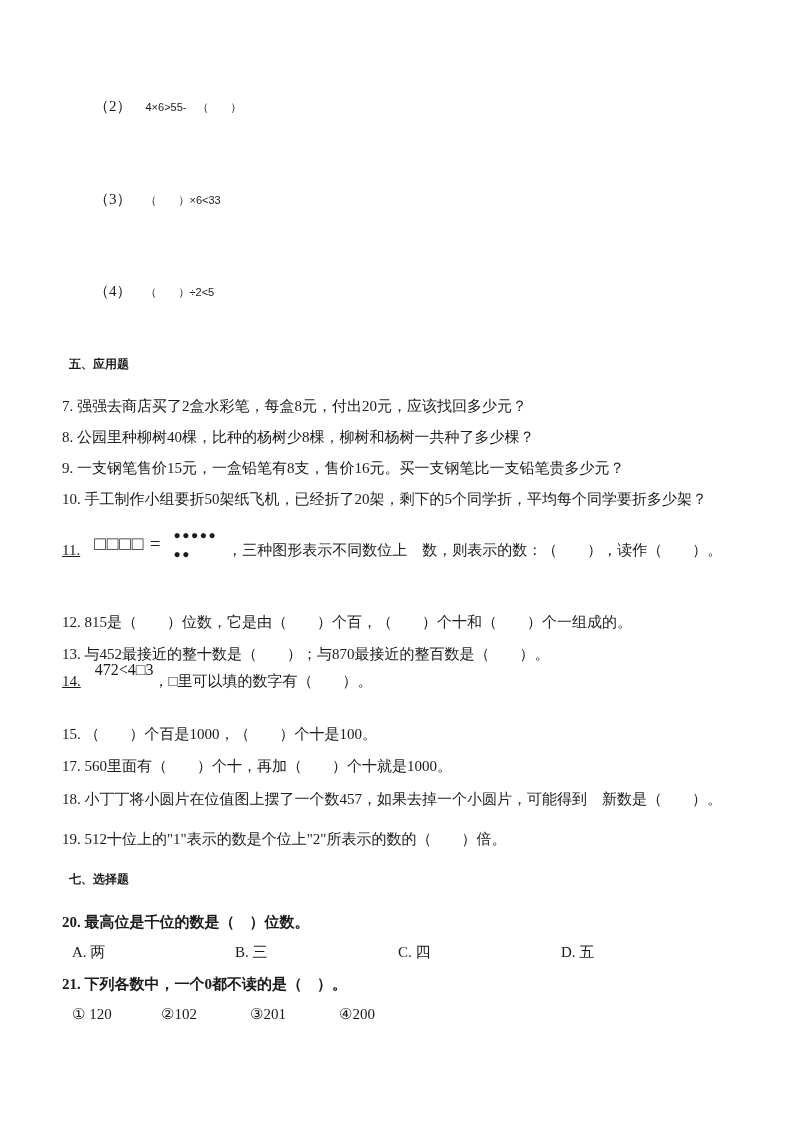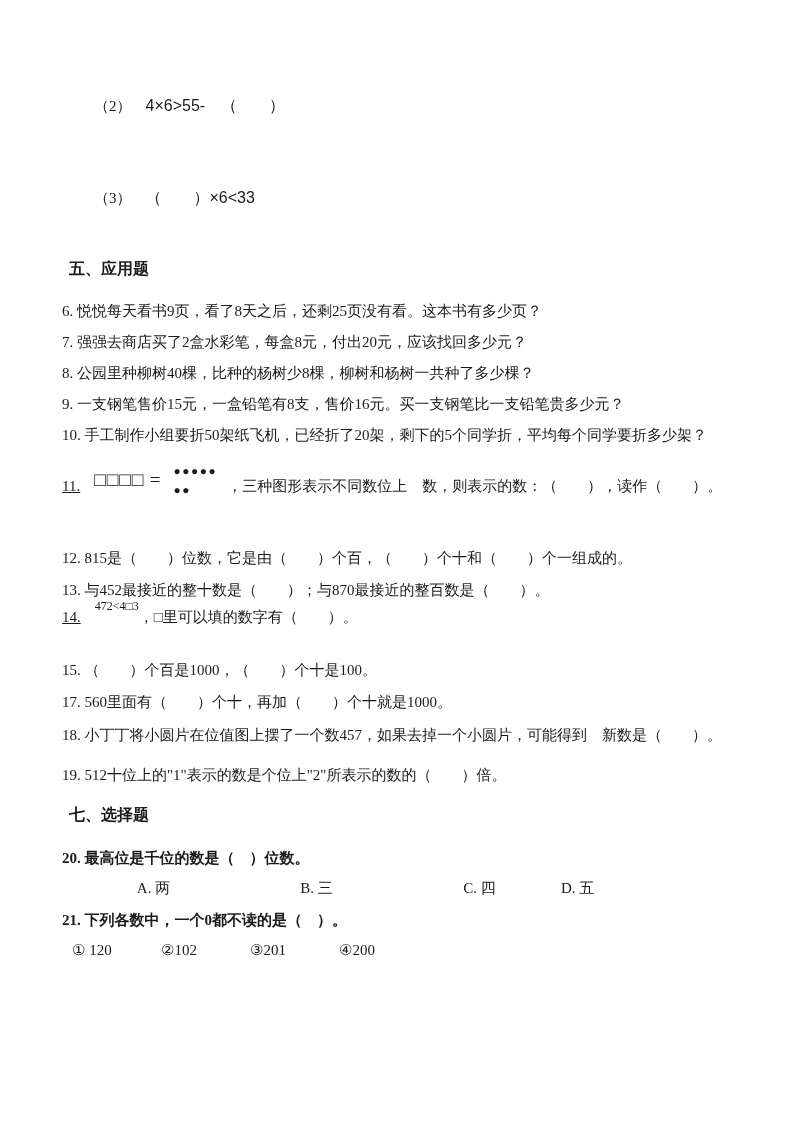--- a/index.html
+++ b/index.html
@@ -25,27 +25,27 @@
   .judge-item {
     margin-left: 16px;
     font-size: 16px;
     line-height: 20px;
     white-space: pre-wrap;
   }
   .j-label { font-size: 15px; }
   .j-expr {
     margin-left: 14px;
     font-family: "Liberation Sans", "DejaVu Sans", sans-serif;
-    font-size: 16px;
+    font-size: 11px;
   }
   
   .sec-title {
     font-family: Liberation Sans, sans-serif;
     font-weight: bold;
-    font-size: 16px;
+    font-size: 12px;
     line-height: 20px;
     margin: 0 0 22px 7px;
   }
   
   .q {
     margin: 0 0 11px 0;
     font-size: 15px;
     line-height: 20px;
     white-space: pre-wrap;
   }
@@ -92,51 +92,53 @@
   .q14 {
     display: flex;
     align-items: flex-end;
     font-size: 15px;
     line-height: 20px;
     white-space: pre-wrap;
   }
   .formula {
     flex: none;
     margin-left: 14px;
-    font-size: 12px;
+    font-size: 16px;
     line-height: 20px;
     transform: translateY(-11px);
   }
   
   .opts {
     display: flex;
     margin-left: 10px;
     font-size: 15px;
     line-height: 20px;
     white-space: pre-wrap;
   }
-  .opts20 span { width: 163px; flex: none; text-align: center; }
+  .opts20 span { width: 163px; flex: none; }
   .opts20 span:last-child { width: auto; }
   .opts21 span { width: 89px; flex: none; }
   .opts21 span:last-child { width: auto; }
 </style>
 </head>
 <body>
 
 <div class="page">
 
   <div class="judge-item mb32">
     <span class="j-label">（2）</span><span class="j-expr">4×6&gt;55-　（　　）</span>
   </div>
   <div class="judge-item mb31">
     <span class="j-label">（3）</span><span class="j-expr">（　　）×6&lt;33</span>
   </div>
+  <div class="judge-item mb32">
+    <span class="j-label">（4）</span><span class="j-expr">（　　）÷2&lt;5</span>
+  </div>
 
   <h2 class="sec-title">五、应用题</h2>
-  <p class="q">6. 悦悦每天看书9页，看了8天之后，还剩25页没有看。这本书有多少页？</p>
   <p class="q">7. 强强去商店买了2盒水彩笔，每盒8元，付出20元，应该找回多少元？</p>
   <p class="q">8. 公园里种柳树40棵，比种的杨树少8棵，柳树和杨树一共种了多少棵？</p>
   <p class="q">9. 一支钢笔售价15元，一盒铅笔有8支，售价16元。买一支钢笔比一支铅笔贵多少元？</p>
   <p class="q mb20">10. 手工制作小组要折50架纸飞机，已经折了20架，剩下的5个同学折，平均每个同学要折多少架？</p>
 
 
   <div class="q11 mb52">
     <span class="qnum">11.</span>
     <span class="shapes">□□□□ =</span>
     <span class="dots">

